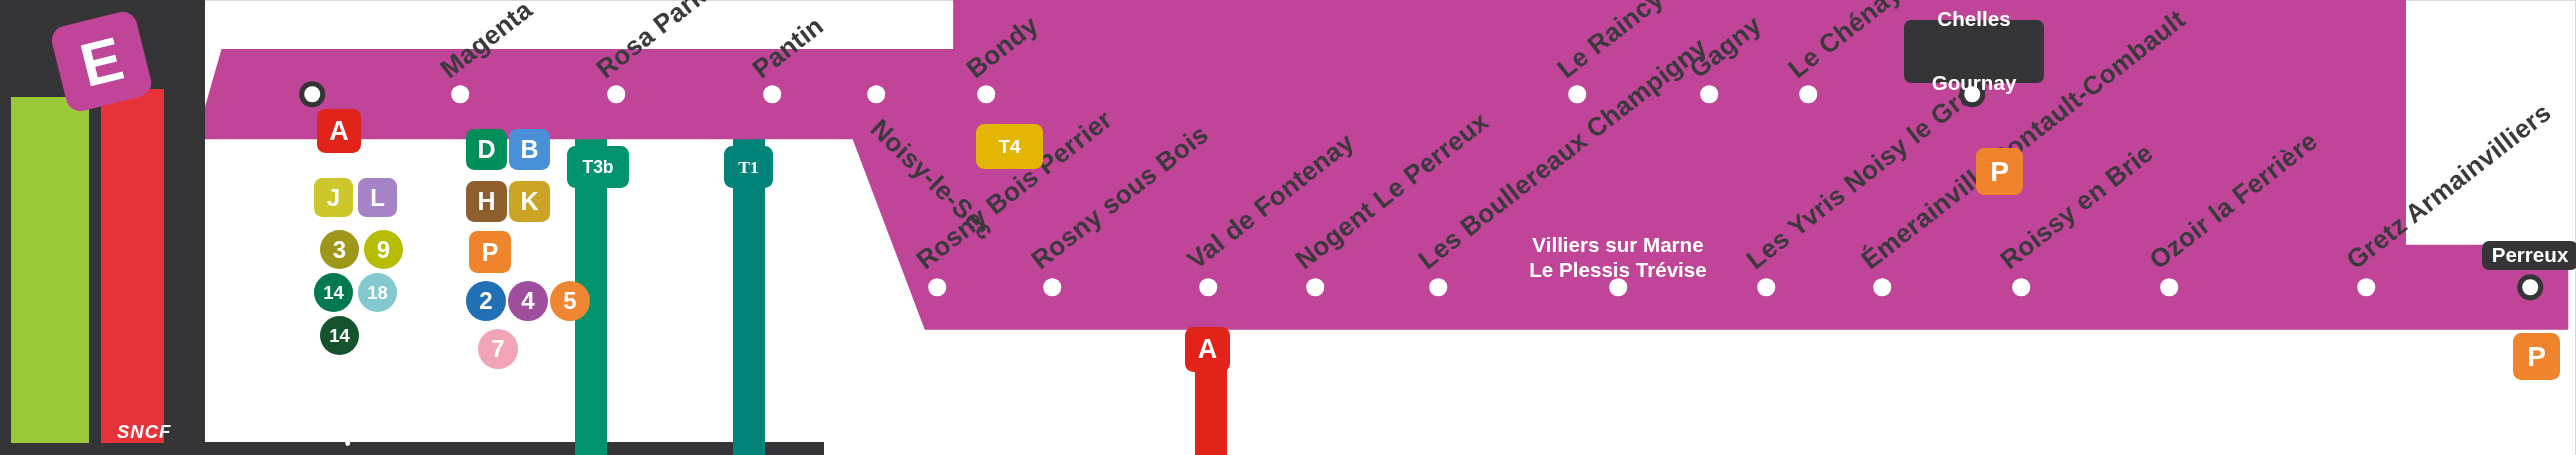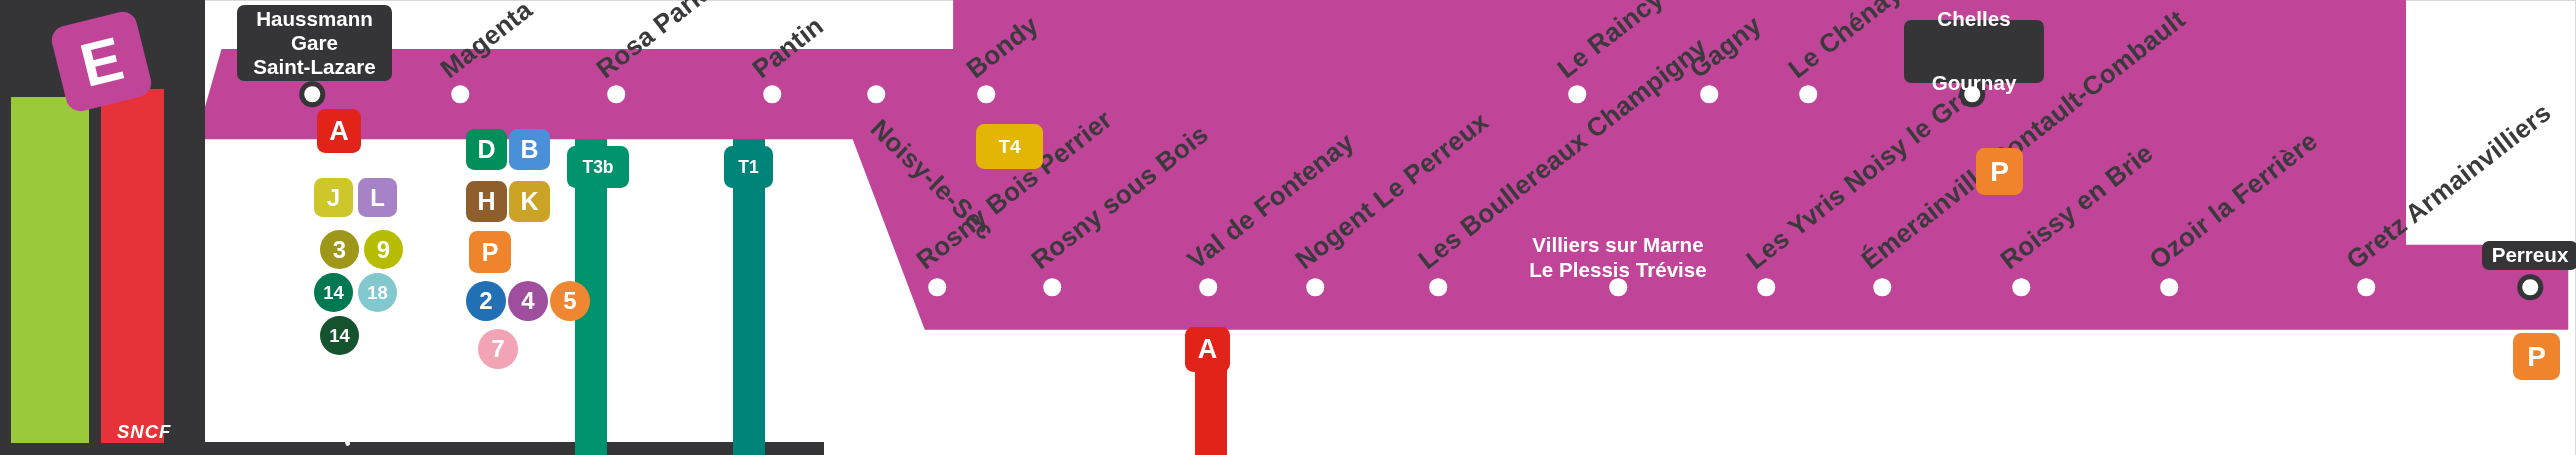--- a/index.html
+++ b/index.html
@@ -66,25 +66,20 @@
 
   <div id="sncf">SNCF</div>
 
   <svg id="walk" width="43" height="54" viewBox="0 0 42 52">
     <circle cx="23" cy="7" r="5.5" fill="#fff"></circle>
     <path d="M23 14 L15 22 L11 34 M15 22 L23 30 L21 44 M23 30 L30 40 L32 50 M23 14 L31 20 L37 24 M23 14 L20 30" stroke="#fff" stroke-width="4.5" stroke-linecap="round" fill="none"></path>
   </svg>
 
 <div class="stripe" style="left: 11.3px; top: 97px; width: 78px; height: 346px; background: rgb(154, 202, 60);"></div>
     <div class="stripe" style="left: 101px; top: 89px; width: 63px; height: 354px; background: rgb(230, 50, 56);"></div>
-    <div class="plabel dark" style="left: 237px; top: 5.2px; width: 155px; height: 76px;">
-      <div>Haussmann</div>
-      <div>Gare</div>
-      <div>Saint-Lazare</div>
-    </div>
     <div class="dot terminus" style="left: 312px; top: 94px;"></div>
     <div class="diag" style="left: 453px; top: 55px;">Magenta</div>
     <div class="dot" style="left: 460px; top: 94px;"></div>
     <div class="diag" style="left: 609px; top: 55px;">Rosa Parks</div>
     <div class="dot" style="left: 616px; top: 94px;"></div>
     <div class="diag" style="left: 765px; top: 55px;">Pantin</div>
     <div class="dot" style="left: 772px; top: 94px;"></div>
     <div class="diag diag-down" style="left: 885px; top: 114px;">Noisy-le-Sec</div>
     <div class="dot" style="left: 876px; top: 94px;"></div>
     <div class="diag" style="left: 979px; top: 55px;">Bondy</div>
@@ -145,17 +140,17 @@
     <div class="badge round" style="left: 466px; top: 281px; width: 40px; height: 40px; background: rgb(33, 112, 181); font-size: 24px;">2</div>
     <div class="badge round" style="left: 508px; top: 281px; width: 40px; height: 40px; background: rgb(159, 78, 158); font-size: 24px;">4</div>
     <div class="badge round" style="left: 550px; top: 281px; width: 40px; height: 40px; background: rgb(239, 135, 50); font-size: 24px;">5</div>
     <div class="badge round" style="left: 478px; top: 329px; width: 40px; height: 40px; background: rgb(242, 164, 182); font-size: 24px;">7</div>
     <div class="badge" style="left: 1976px; top: 148px; width: 47px; height: 47px; background: rgb(240, 132, 44); font-size: 28px;">P</div>
     <div class="badge" style="left: 2513px; top: 333px; width: 47px; height: 47px; background: rgb(240, 132, 44); font-size: 28px;">P</div>
     <div class="badge" style="left: 1185px; top: 327px; width: 45px; height: 45px; background: rgb(226, 35, 26); font-size: 27px;">A</div>
     <div class="bar" style="left: 575px; top: 137px; width: 32px; height: 319px; background: rgb(0, 147, 110);"></div>
     <div class="badge" style="left: 567px; top: 146px; width: 62px; height: 42px; background: rgb(0, 147, 110); font-size: 17.5px;">T3b</div>
     <div class="bar" style="left: 733px; top: 137px; width: 32px; height: 319px; background: rgb(0, 132, 122);"></div>
-    <div class="badge" style="left: 724px; top: 146px; width: 49px; height: 42px; background: rgb(0, 132, 122); font-size: 17.5px;">T1</div>
+    <div class="badge" style="left: 724px; top: 146px; width: 49px; height: 42px; background: rgb(0, 132, 122); font-size: 17.5px; font-family: Liberation Serif, serif;">T1</div>
     <div class="badge" style="left: 976px; top: 124px; width: 67px; height: 45px; background: rgb(227, 181, 5); font-size: 19px;">T4</div>
     <div class="bar" style="left: 1195px; top: 335px; width: 32px; height: 121px; background: rgb(226, 35, 26);"></div>
   </div>
 
 
 </body></html>

